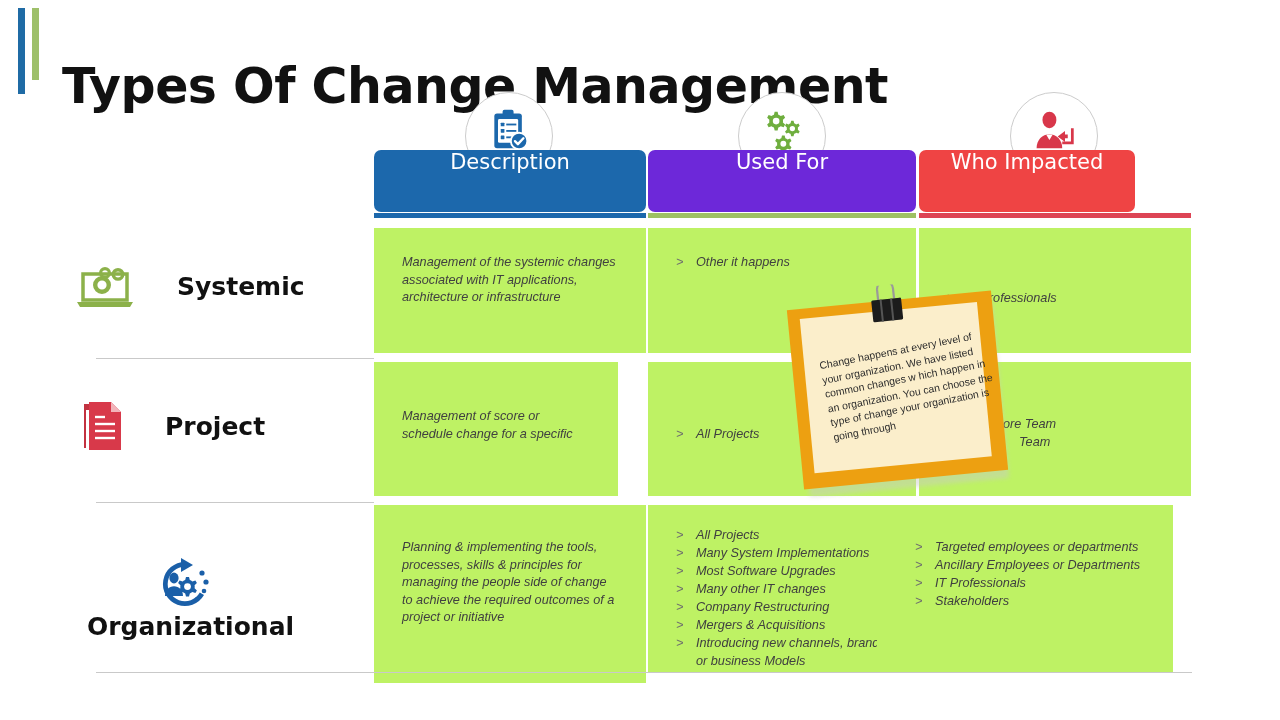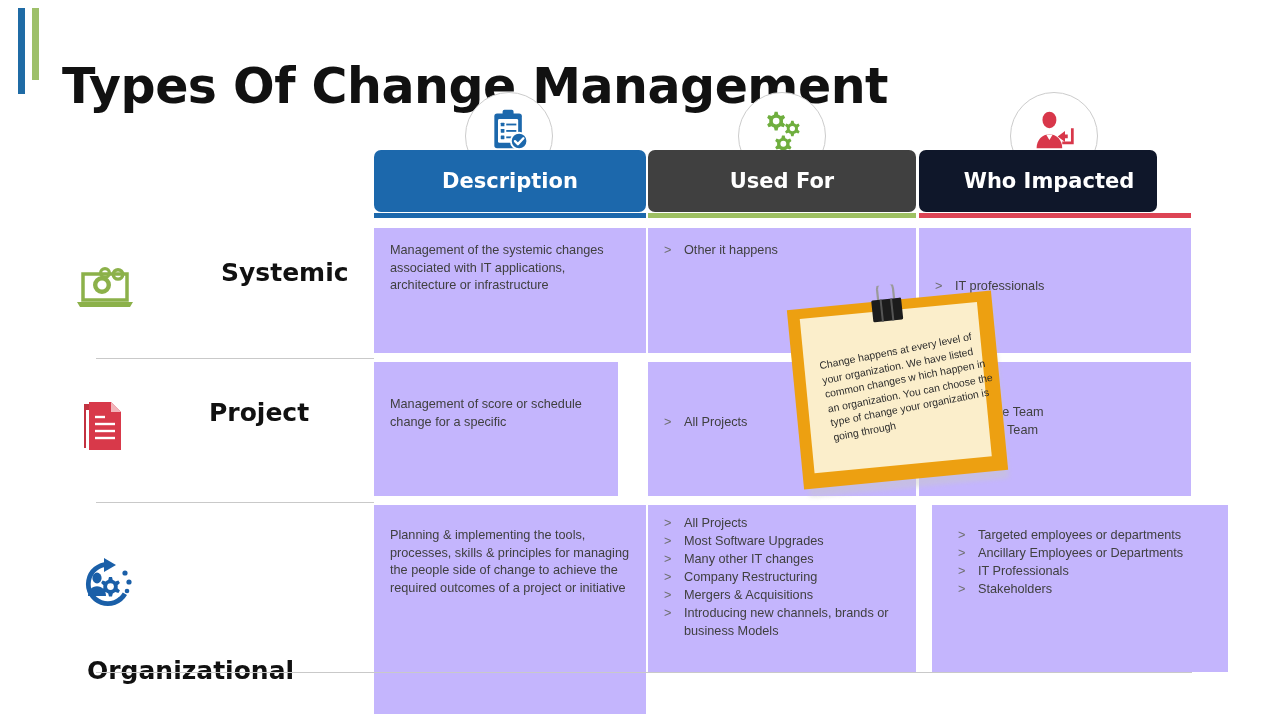--- a/index.html
+++ b/index.html
@@ -67,38 +67,39 @@
   }
 
   
   .col-header {
     position: absolute;
     top: 150px;
     height: 62px;
     border-radius: 7px;
     color: #ffffff;
     font-size: 21px;
-    font-weight: bold;
+    font-weight: normal;
     display: flex;
-    align-items: center;
+    align-items: flex-start;
     justify-content: center;
     font-family: "DejaVu Sans", sans-serif;
   }
   .col-underline {
     position: absolute;
     top: 213px;
     height: 5px;
   }
 
   
   .cell {
     position: absolute;
-    background: #c4b5fd;
+    background: #bef264;
     box-sizing: border-box;
-    padding: 0;
+    padding: 12px;
+    font-style: italic;
   }
   .cell-inner {
     padding: 14px 16px 10px 16px;
     font-size: 12.7px;
     line-height: 17.5px;
     color: #404040;
     font-family: "Liberation Sans", sans-serif;
   }
   .cell-sep {
     position: absolute;
@@ -123,21 +124,21 @@
     content: ">";
     position: absolute;
     left: 0;
     color: #6e6e6e;
   }
 
   
   .row-label {
     position: absolute;
     display: flex;
-    gap: 44px;
+    align-items: center;
   }
   .row-label-icon {
     width: 66px;
     height: 56px;
     flex: 0 0 auto;
     position: relative;
   }
   .row-label-text {
     font-size: 25px;
     font-weight: bold;
@@ -264,26 +265,26 @@
       <path d="M36 25 l-8 6 l8 6 v-4 h3 v-4 h-3 z" fill="#d8374a"></path>
     </svg>
   </div>
 </div>
 
 <div class="col-header" style="left:374px; width:272px; background:#1c68ac;">
   <span>Description</span>
 </div>
 <div class="col-underline" style="left:374px; width:272px; background:#1c68ac;"></div>
 
-<div class="col-header" style="left:648px; width:268px; background:#404040;">
+<div class="col-header" style="left:648px; width:268px; background:#6d28d9;">
   <span>Used For</span>
 </div>
 <div class="col-underline" style="left:648px; width:268px; background:#9ec063;"></div>
 
-<div class="col-header" style="left:919px; width:216px; background:#0f172a;padding-left:22px;">
+<div class="col-header" style="left:919px; width:216px; background:#ef4444;">
   <span>Who Impacted</span>
 </div>
 <div class="col-underline" style="left:919px; width:272px; background:#dd4455;"></div>
 
 <div class="cell" style="left:374px; top:228px; width:272px; height:125px;">
   <div class="cell-inner">Management of the systemic changes associated with IT applications, architecture or infrastructure</div>
 </div>
 <div class="cell-sep" style="left:646px; top:228px; height:125px;"></div>
 <div class="cell" style="left:648px; top:228px; width:268px; height:125px;">
   <div class="cell-inner">
@@ -351,38 +352,39 @@
           <path d="M20 40 h20"></path>
         </g>
       </g>
     </svg>
   </div>
   <div class="row-label-text" style="margin-left:24px;">Project</div>
 </div>
 
 <div class="hrule" style="left:96px; top:502px; width:278px;"></div>
 
-<div class="cell" style="left:374px; top:505px; width:272px; height:209px;">
+<div class="cell" style="left:374px; top:505px; width:272px; height:178px;">
   <div class="cell-inner" style="padding-top:22px;">Planning &amp; implementing the tools, processes, skills &amp; principles for managing the people side of change to achieve the required outcomes of a project or initiative</div>
 </div>
 <div class="cell-sep" style="left:646px; top:505px; height:167px;"></div>
 <div class="cell" style="left:648px; top:505px; width:268px; height:167px;">
   <div class="cell-inner" style="padding-top:10px;">
     <ul class="bullets">
       <li>All Projects</li>
+      <li>Many System Implementations</li>
       <li>Most Software Upgrades</li>
       <li>Many other IT changes</li>
       <li>Company Restructuring</li>
       <li>Mergers &amp; Acquisitions</li>
       <li>Introducing new channels, brands or business Models</li>
     </ul>
   </div>
 </div>
 <div class="cell-sep" style="left:916px; top:505px; height:167px;"></div>
-<div class="cell" style="left:932px; top:505px; width:296px; height:167px;">
+<div class="cell" style="left:877px; top:505px; width:296px; height:167px;">
   <div class="cell-inner" style="padding-top:22px; padding-left:26px;">
     <ul class="bullets">
       <li>Targeted employees or departments</li>
       <li>Ancillary Employees or Departments</li>
       <li>IT Professionals</li>
       <li>Stakeholders</li>
     </ul>
   </div>
 </div>
 

